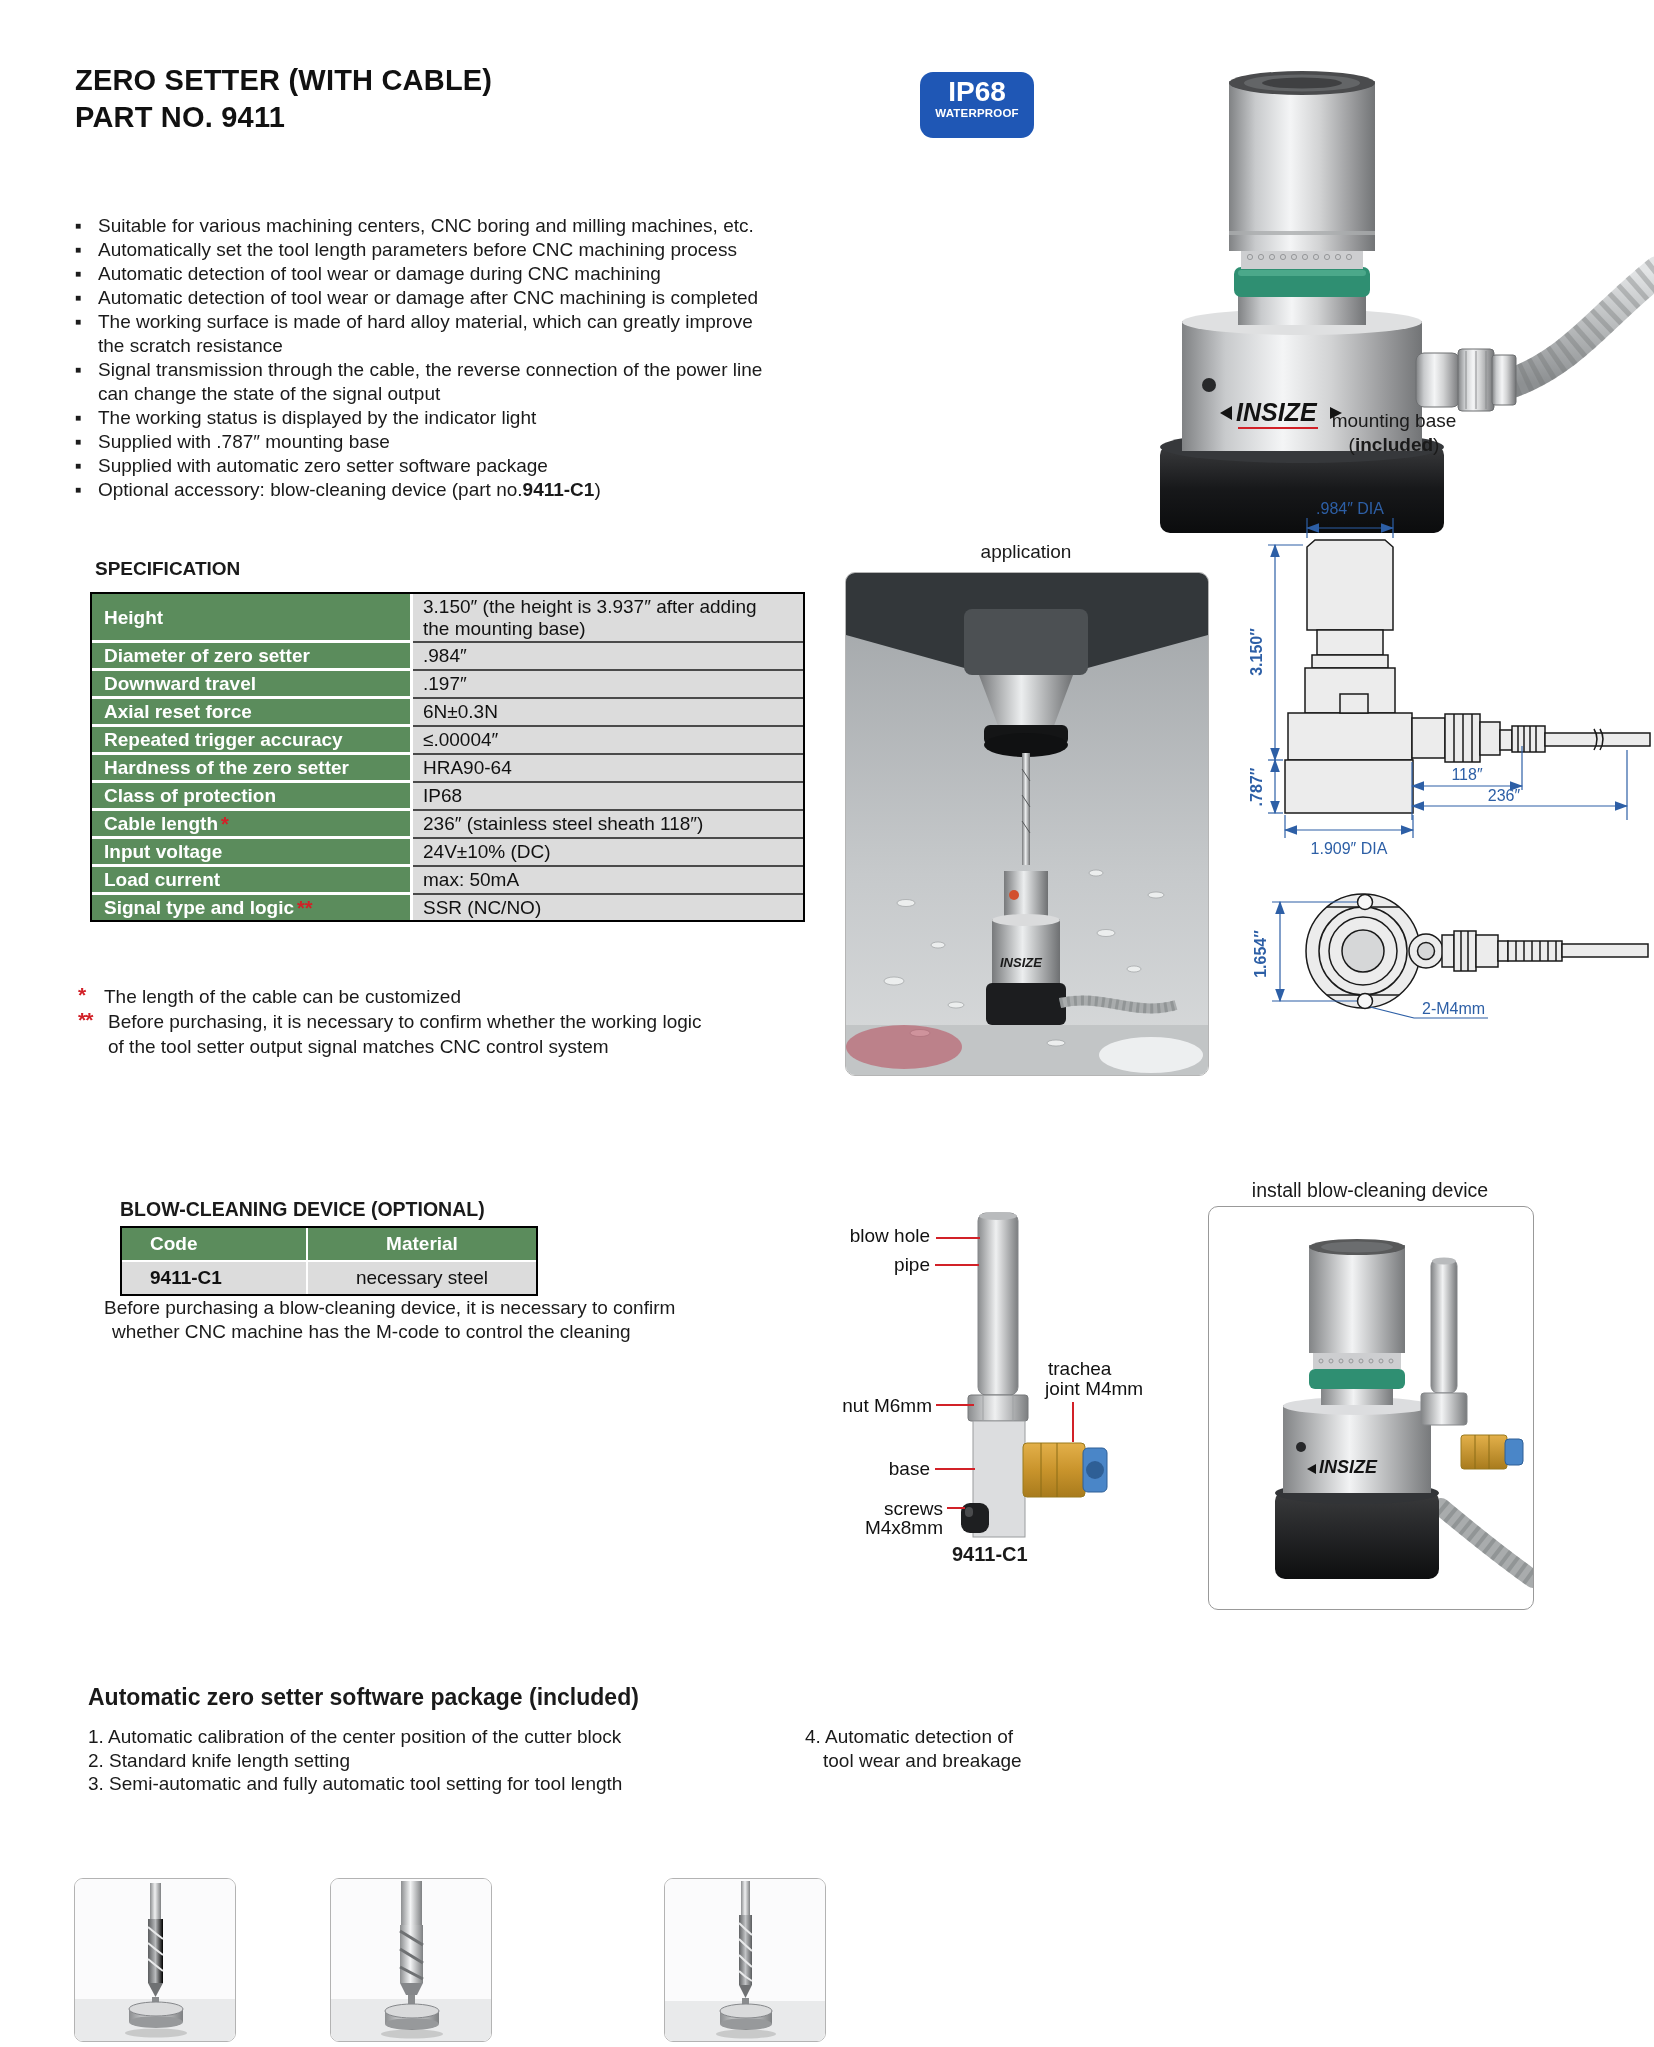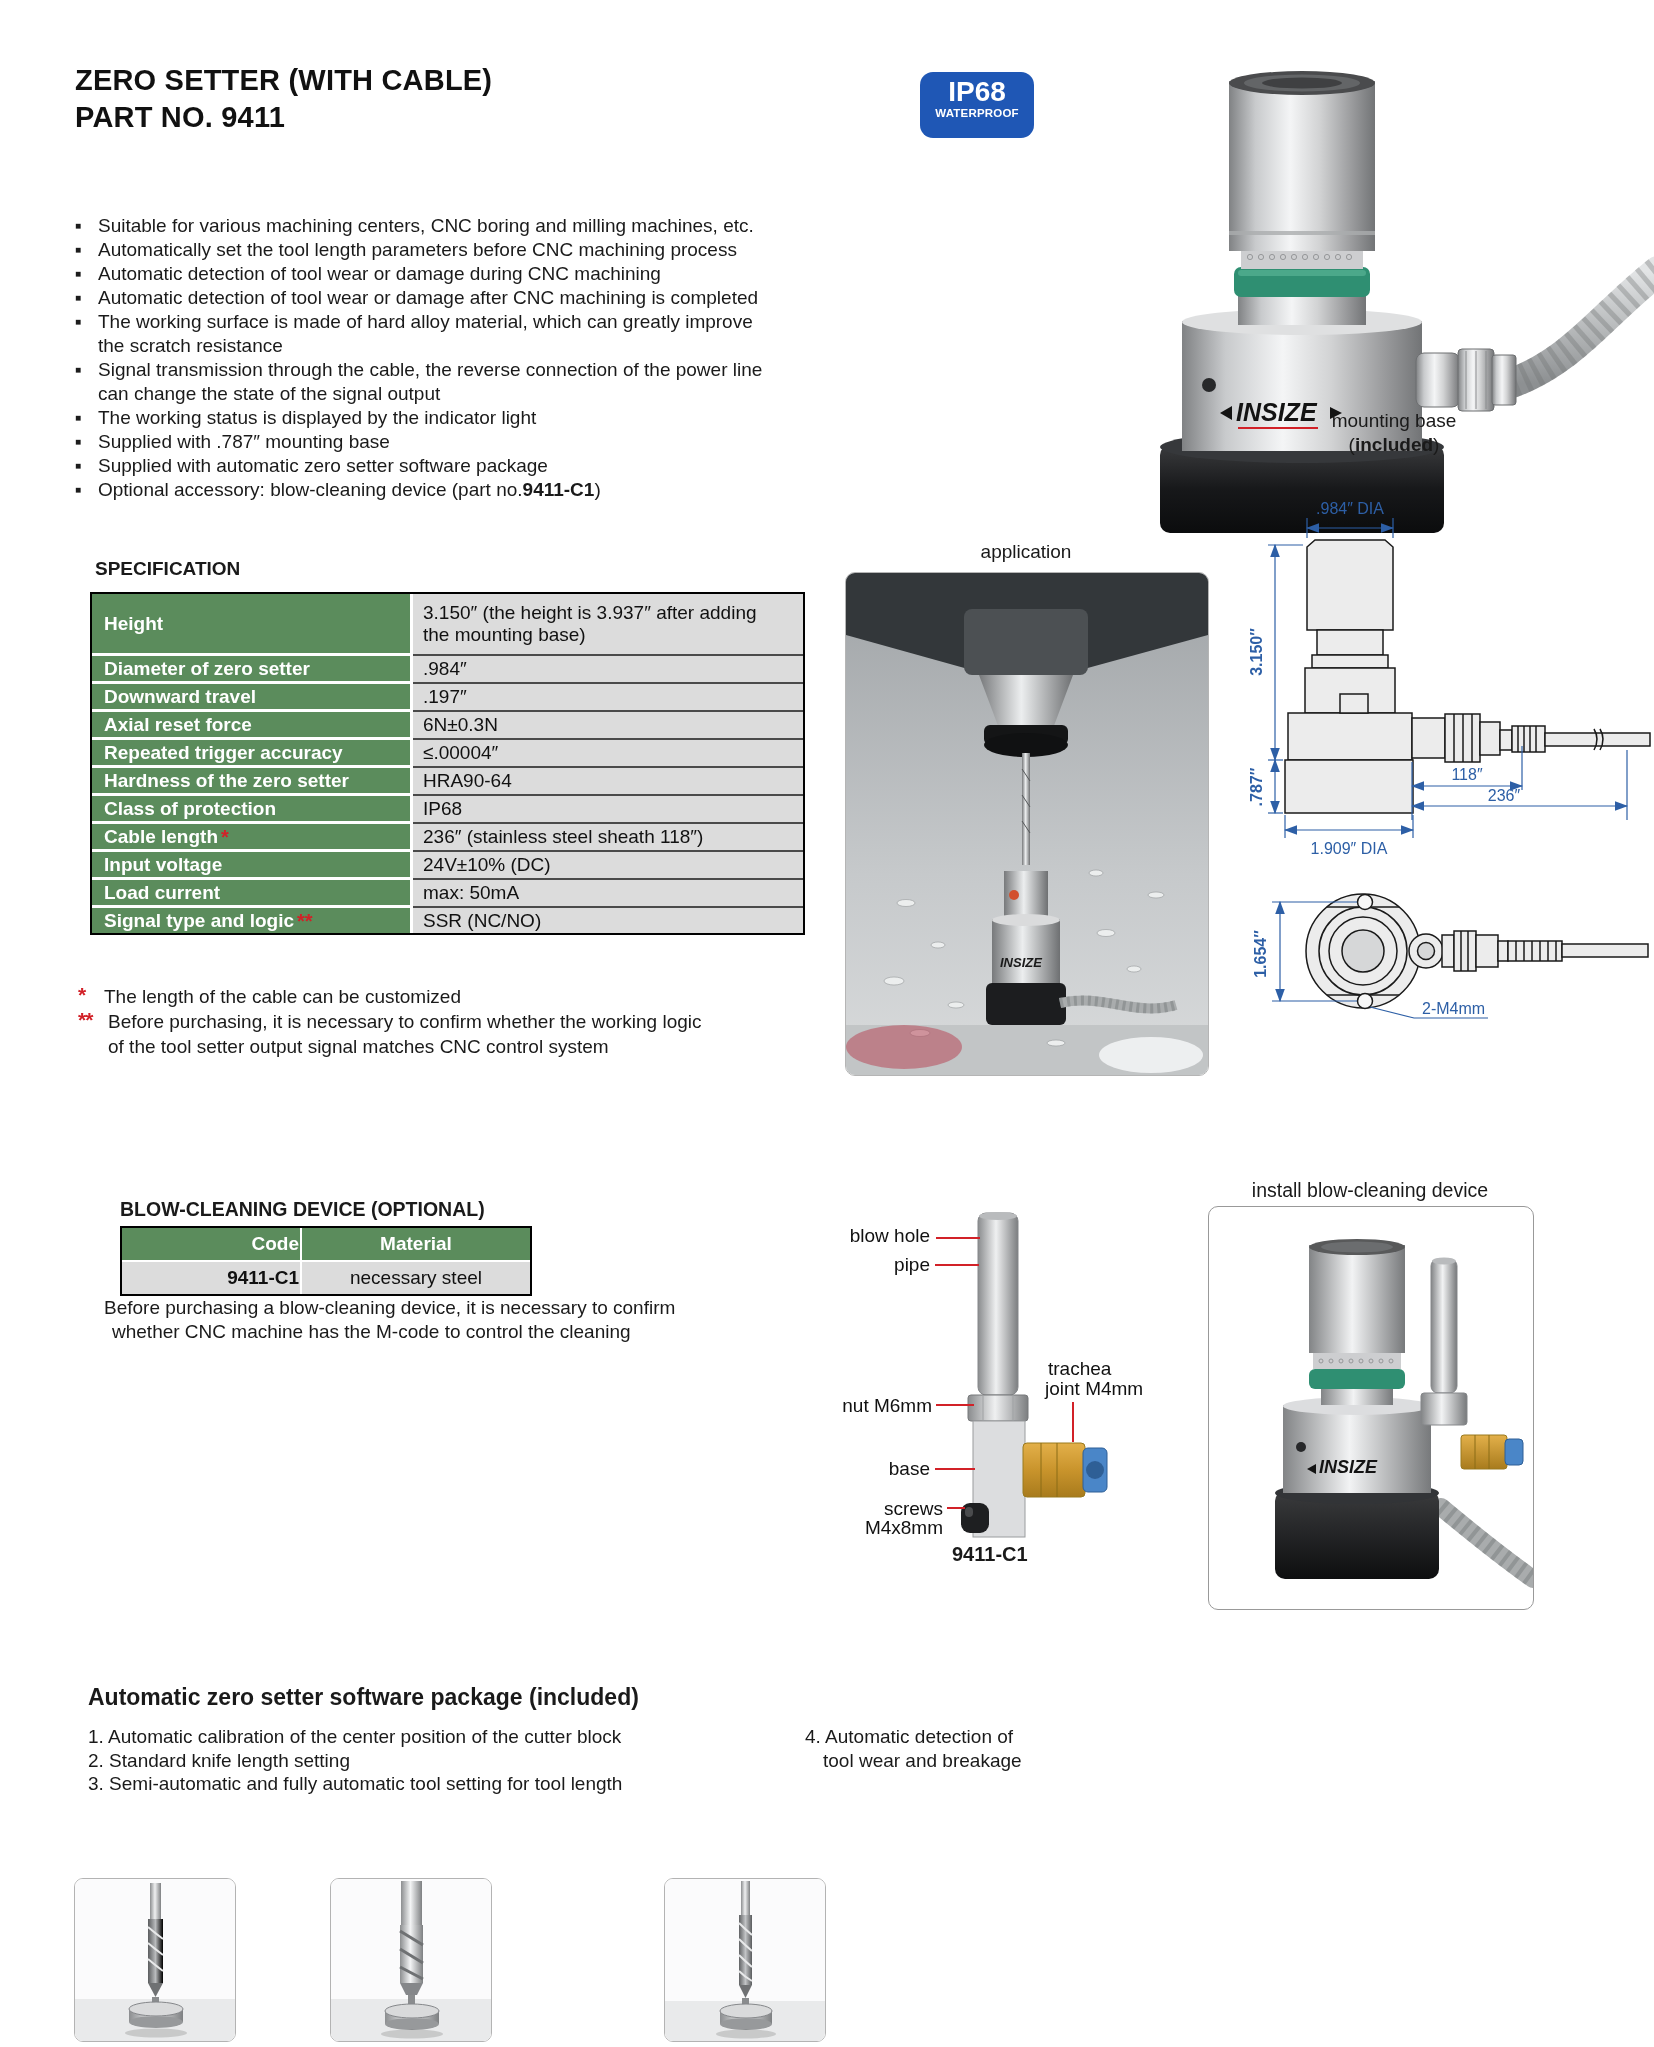--- a/index.html
+++ b/index.html
@@ -23,35 +23,35 @@
   .h-bc{left:120px;top:1198px;font-size:19.5px;font-weight:bold;}
   .h-install{left:1208px;top:1179px;width:324px;text-align:center;font-size:19.5px;}
   .h-soft{left:88px;top:1684px;font-size:23px;font-weight:bold;}
   
   .spec{left:90px;top:592px;border-collapse:separate;border-spacing:0;border:2px solid #000;}
   .spec td{font-size:19px;vertical-align:middle;}
   .spec td.lbl{width:300px;background:#5b8c5c;color:#fff;font-weight:bold;padding:1px 6px 1px 12px;
                border-bottom:3px solid #fff;border-right:3px solid #fff;}
   .spec td.val{width:360px;background:#dcdcdc;color:#111;padding:1px 20px 1px 10px;border-bottom:2px solid #4a4a4a;}
   .spec tr{height:25px;}
-  .spec tr.tall{height:62px;}
+  .spec tr.tall{height:49px;}
   .spec tr:last-child td{border-bottom:none;}
   .mark{color:#d22128;font-weight:bold;font-size:20px;position:relative;top:1px;margin-left:3px;}
   
   .foot{position:absolute;font-size:19px;line-height:25px;padding-left:26px;width:680px;}
   .fmark{position:absolute;left:0;top:-2px;color:#d22128;font-weight:bold;font-size:21px;letter-spacing:-1px;}
   
   .app-cap{left:845px;top:541px;width:362px;text-align:center;font-size:19px;}
   .frame{border:1px solid #b5b5b5;border-radius:10px;overflow:hidden;background:#fff;}
   
   .bct{left:120px;top:1226px;border-collapse:separate;border-spacing:0;border:2px solid #000;}
   .bct td{font-size:19px;height:30px;}
   .bct .hd{background:#5b8c5c;color:#fff;font-weight:bold;}
   .bct .dt{background:#dcdcdc;color:#111;}
-  .bct .c1{width:155px;padding-left:22px;text-align:right;}
+  .bct .c1{width:155px;padding-left:28px;}
   .bct .c2{width:226px;text-align:center;}
   .bct tr:first-child td{border-bottom:2px solid #fff;}
   .bct .c1x{border-right:2px solid #fff;}
   .note{position:absolute;font-size:19px;line-height:24px;}
   
   .lab{position:absolute;font-size:19px;line-height:20px;color:#111;}
   .lab.r{text-align:right;}
   .redline{position:absolute;background:#d22128;height:2px;}
   .redline.v{width:2px;height:40px;}
   .dg-cap{left:952px;top:1543px;font-size:20px;font-weight:bold;}

